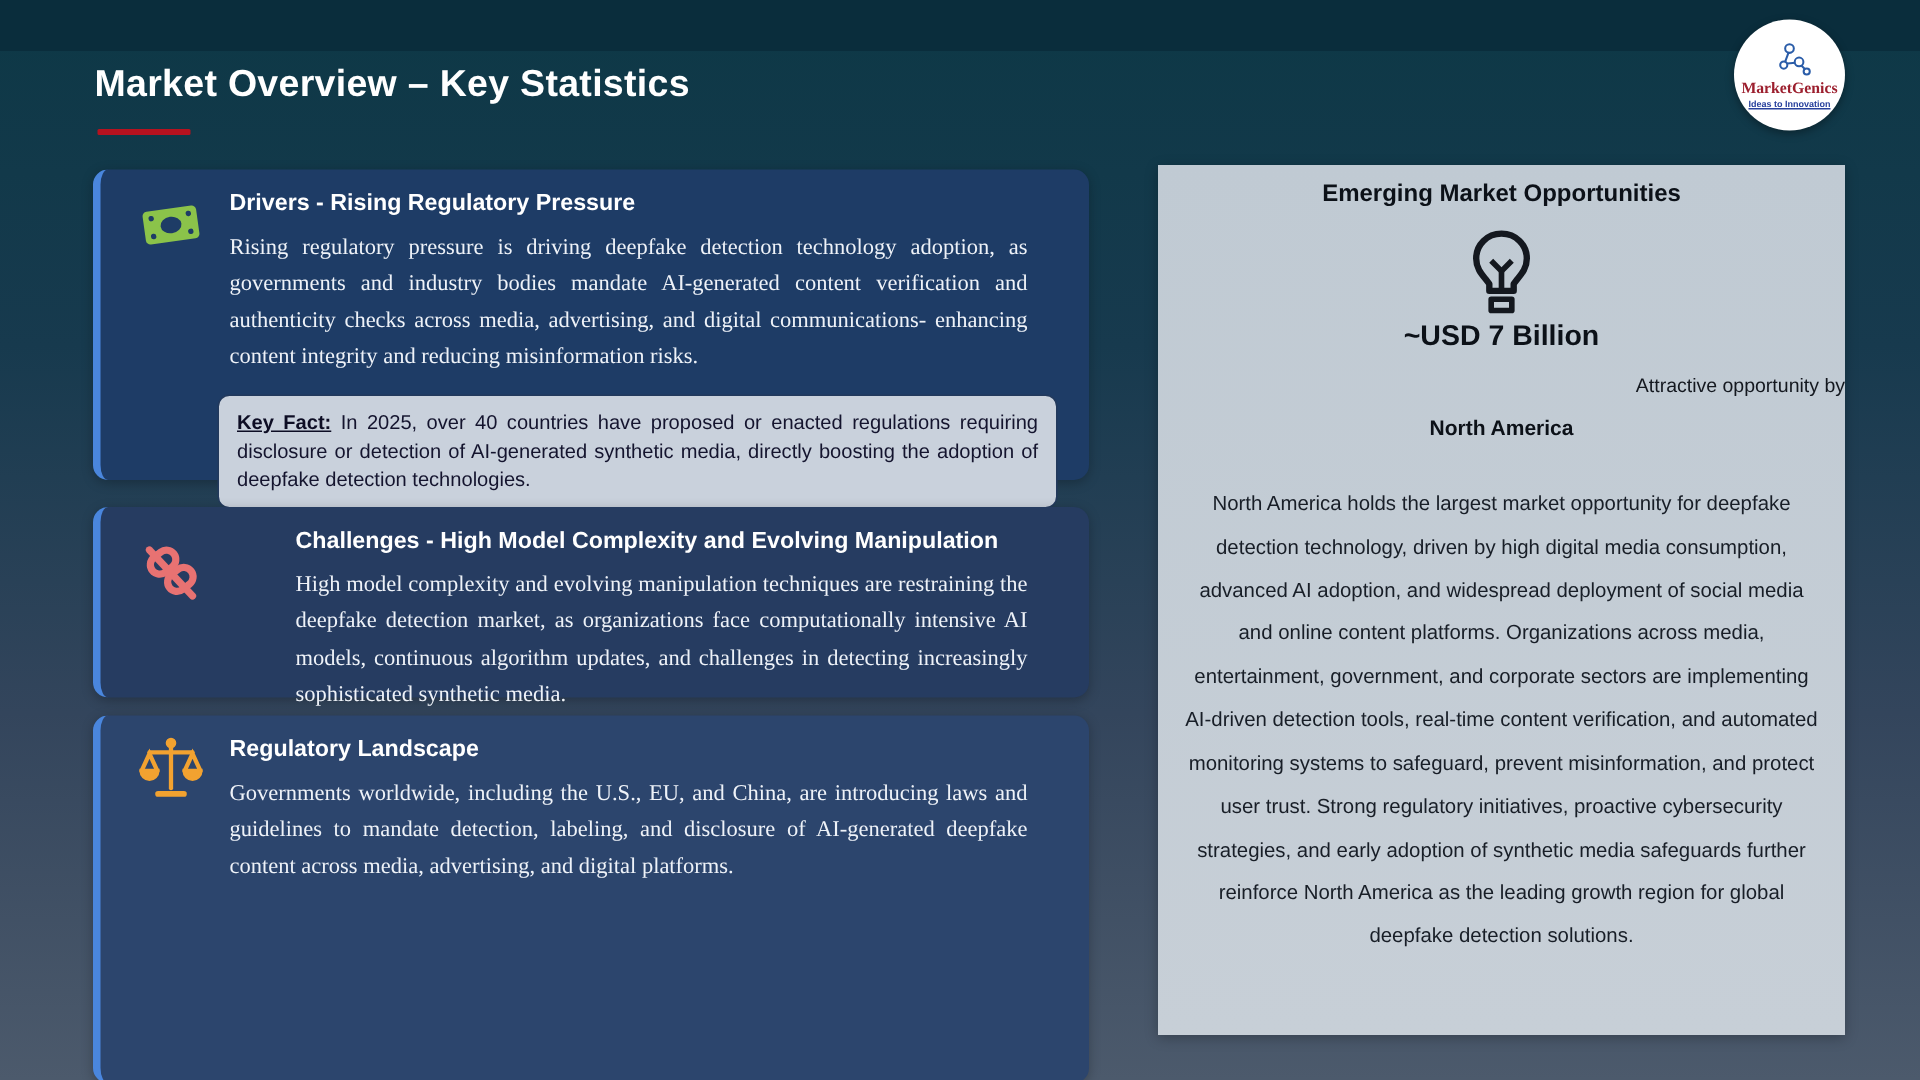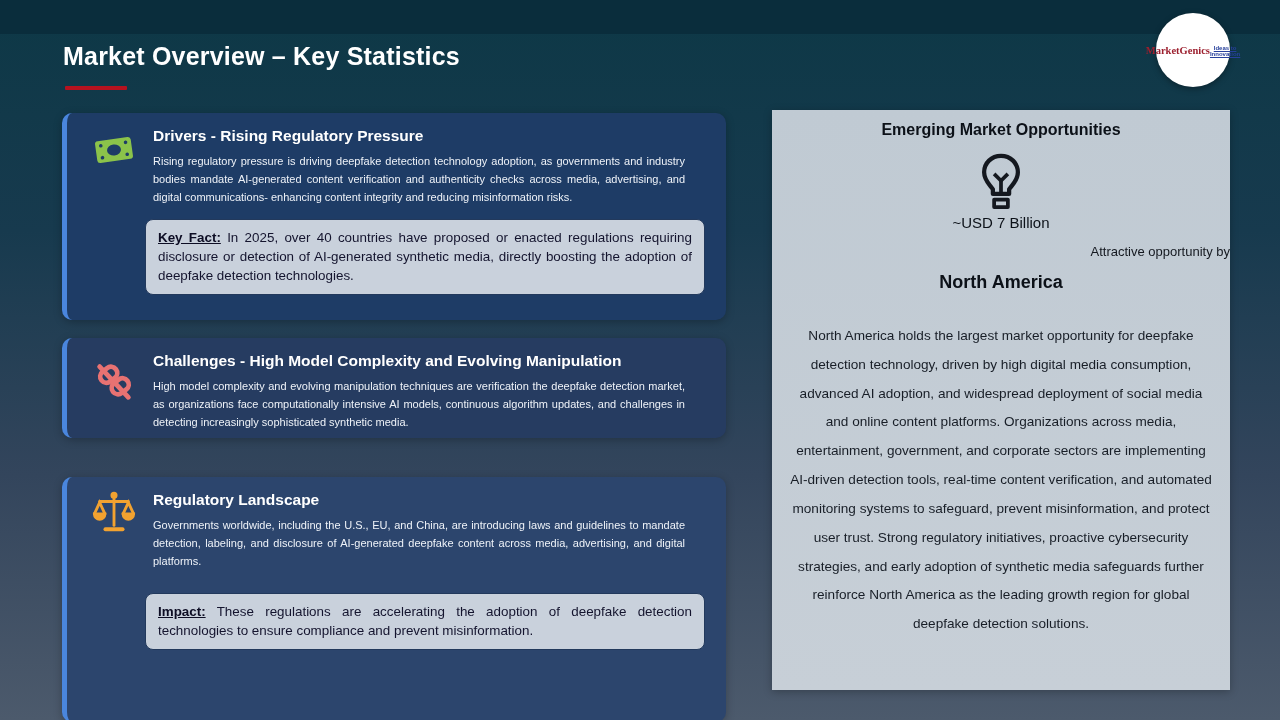--- a/index.html
+++ b/index.html
@@ -22,67 +22,68 @@
   }
   .title-underline{
     position:absolute;left:65px;top:86px;width:62px;height:4px;
     background:#b6121f;border-radius:1px;
   }
   
   .logo-circle{
     position:absolute;left:1156px;top:13px;width:74px;height:74px;
     background:#ffffff;border-radius:50%;
     box-shadow:0 2px 6px rgba(0,0,0,.35);
-    display:flex;align-items:center;justify-content:center;
+    display:flex;flex-direction:column;align-items:center;justify-content:center;
     text-align:center;
   }
   .logo-name{font-family:"Liberation Serif",serif;font-weight:bold;font-size:10.5px;color:#9c1f2e;line-height:1;margin-top:2px;}
   .logo-tagline{font-size:6px;color:#27409c;text-decoration:underline;font-weight:bold;margin-top:2px;}
   
   .card{
     position:absolute;left:62px;width:664px;
     border-radius:10px;border-left:5px solid #4a86dd;
     box-sizing:border-box;
     box-shadow:0 2px 8px rgba(0,0,0,.25);
   }
   .card-1{top:113px;height:207px;background:#1e3c66;}
-  .card-2{top:338px;height:100px;background:#263c61;}
+  .card-2{top:338px;height:127px;background:#263c61;padding-left:44px;}
   .card-3{top:477px;height:245px;background:#2c456d;}
   .card-icon{position:absolute;left:24px;top:14px;width:46px;height:46px;}
   .card-2 .card-icon{top:20px;}
   .card-title{
     margin:14px 40px 0 86px;
     color:#ffffff;font-size:15.5px;font-weight:bold;
   }
   .card-body{
     margin:8px 41px 0 86px;
-    color:#eef2f8;font-size:11px;line-height:1.63;
+    color:#eef2f8;font-size:15px;line-height:1.63;
     text-align:justify;
+    font-family:Liberation Serif, serif;
   }
   .callout{
     margin:12px 21px 0 78px;
     background:#c9d1dc;border:1.5px solid #22395c;border-radius:8px;
     padding:8px 12px 9px 12px;
     color:#14142e;font-size:13.4px;line-height:1.43;text-align:justify;
   }
   .card-3 .callout{margin-top:22px;}
   .callout b{color:#0d0d24;text-decoration:underline;}
   
   .opp-panel{
     position:absolute;left:772px;top:110px;width:458px;height:580px;
     background:linear-gradient(180deg,#c0cad3 0%,#c7cfd7 100%);
     border-radius:0;box-sizing:border-box;
     text-align:center;color:#10151d;
     box-shadow:0 2px 8px rgba(0,0,0,.25);
   }
   .opp-title{margin-top:11px;font-size:16px;font-weight:bold;color:#0c1118;}
   .opp-bulb{margin:13px auto 0 auto;width:52px;height:60px;display:block;}
-  .opp-value{margin-top:2px;font-size:15px;font-weight:normal;color:#0c1118;}
+  .opp-value{margin-top:2px;font-size:19px;font-weight:bold;color:#0c1118;}
   .opp-subtitle{margin-top:13px;font-size:13px;color:#14181f;text-align:right;}
-  .opp-region{margin-top:13px;font-size:18px;font-weight:bold;color:#0c1118;}
+  .opp-region{margin-top:13px;font-size:14px;font-weight:bold;color:#0c1118;}
   .opp-period{margin-top:12px;font-size:13px;color:#14181f;}
   .opp-desc{
     margin:29px 16px 0 16px;
     font-size:13.6px;line-height:2.12;color:#181e27;
     text-align:center;
   }
 </style>
 </head>
 <body>
 
@@ -132,42 +133,38 @@
 
   <div class="card card-2">
     <span class="card-icon">
       <svg width="46" height="46" viewBox="0 0 48 48" fill="none" stroke="#e87272" stroke-width="5" stroke-linecap="round">
         <rect x="9" y="11" width="19" height="13" rx="6.5" transform="rotate(-38 18.5 17.5)"></rect>
         <rect x="21" y="23" width="19" height="13" rx="6.5" transform="rotate(-38 30.5 29.5)"></rect>
         <line x1="9" y1="9" x2="39" y2="41"></line>
       </svg>
     </span>
     <div class="card-title">Challenges - High Model Complexity and Evolving Manipulation</div>
-    <div class="card-body">High model complexity and evolving manipulation techniques are verification the deepfake detection market, as organizations face computationally intensive AI models, continuous algorithm updates, and challenges in detecting increasingly sophisticated synthetic media.</div>
+    <div class="card-body">High model complexity and evolving manipulation techniques are restraining the deepfake detection market, as organizations face computationally intensive AI models, continuous algorithm updates, and challenges in detecting increasingly sophisticated synthetic media.</div>
   </div>
 
   <div class="card card-3">
     <span class="card-icon">
       <svg width="46" height="44" viewBox="0 0 48 46" fill="none" stroke="#f2a230" stroke-width="3" stroke-linecap="round">
         <line x1="24" y1="5" x2="24" y2="36"></line>
         <line x1="9" y1="11" x2="39" y2="11"></line>
         <circle cx="24" cy="4.5" r="2.2" fill="#f2a230"></circle>
         <path d="M3.5 24 L9 12 L14.5 24"></path>
         <path d="M3.5 24 A5.5 5.5 0 0 0 14.5 24 Z" fill="#f2a230"></path>
         <path d="M33.5 24 L39 12 L44.5 24"></path>
         <path d="M33.5 24 A5.5 5.5 0 0 0 44.5 24 Z" fill="#f2a230"></path>
         <line x1="15" y1="40" x2="33" y2="40" stroke-width="4"></line>
       </svg>
     </span>
     <div class="card-title">Regulatory Landscape</div>
     <div class="card-body">Governments worldwide, including the U.S., EU, and China, are introducing laws and guidelines to mandate detection, labeling, and disclosure of AI-generated deepfake content across media, advertising, and digital platforms.</div>
-    <div class="callout">
-      <b>Impact:</b>
-      <span>These regulations are accelerating the adoption of deepfake detection technologies to ensure compliance and prevent misinformation.</span>
-    </div>
   </div>
 
   <div class="opp-panel">
     <div class="opp-title">Emerging Market Opportunities</div>
     <svg class="opp-bulb" viewBox="0 0 40 48" fill="none" stroke="#14181f" stroke-width="3.4" stroke-linejoin="round">
       <path d="M20 3 C27.7 3 33.5 9 33.5 16.2 C33.5 21.2 31 24.2 28.6 27.1 L26.5 29.8 L26.5 33.5 L13.5 33.5 L13.5 29.8 L11.4 27.1 C9 24.2 6.5 21.2 6.5 16.2 C6.5 9 12.3 3 20 3 Z"></path>
       <path d="M14.5 17.5 L20 23 L25.5 17.5" stroke-width="3"></path>
       <line x1="20" y1="23" x2="20" y2="33" stroke-width="3"></line>
       <rect x="14.5" y="38" width="11" height="6" stroke-width="3"></rect>
     </svg>

